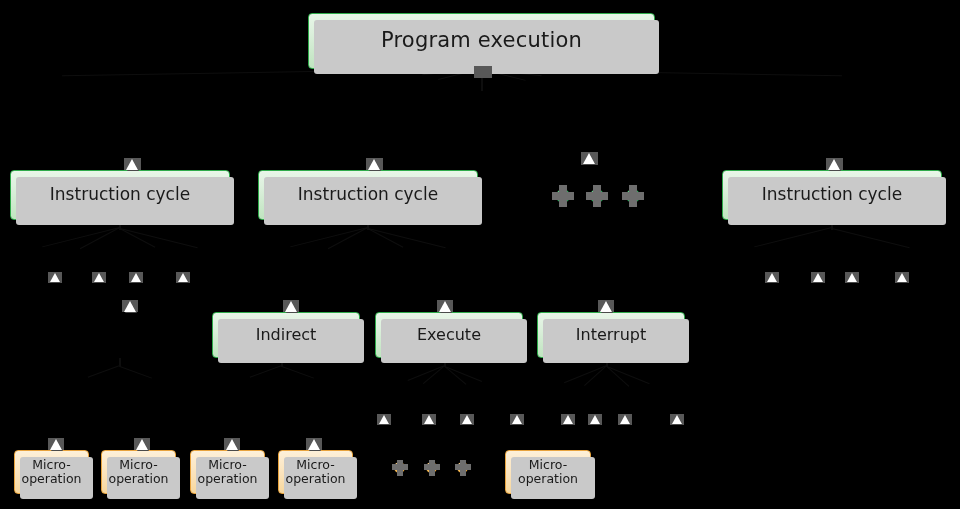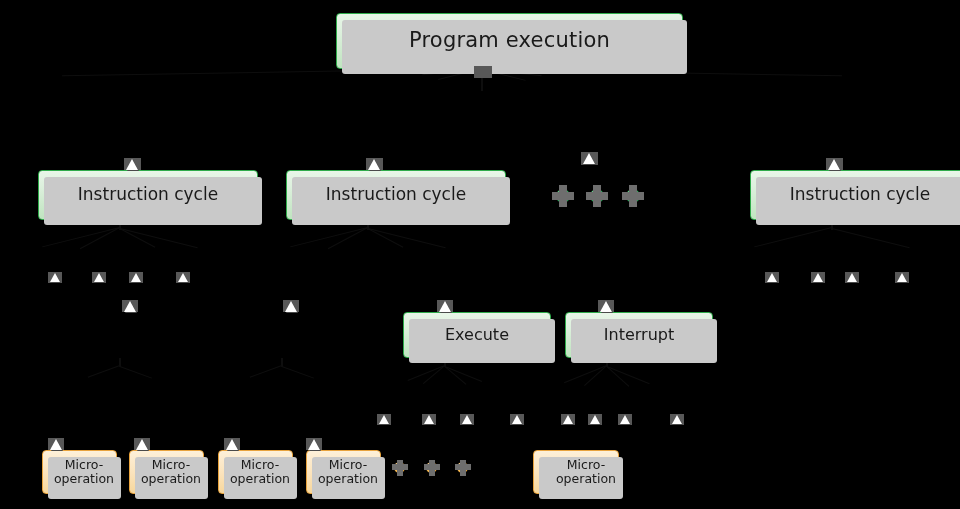--- a/index.html
+++ b/index.html
@@ -25,21 +25,20 @@
     position: absolute;
     box-sizing: border-box;
     display: flex;
     align-items: center;
     justify-content: center;
     text-align: center;
     color: #1a1a1a;
     line-height: 1.12;
     border-radius: 4px;
     z-index: 5;
-    margin-left: 28px;
   }
   .node .shadow {
     position: absolute;
     left: 5px;
     top: 6px;
     right: -5px;
     bottom: -6px;
     background: #c9c9c9;
     border-radius: 3px;
     z-index: -1;
@@ -52,21 +51,21 @@
   }
   
   .tan {
     border: 1.5px solid #e8a33d;
     background: linear-gradient(to bottom, #fdf0d9 0%, #fbe3bb 55%, #f7d79c 100%);
   }
 
   .title-node { font-size: 21px; letter-spacing: .2px; }
   .cycle-node { font-size: 17px; }
   .phase-node { font-size: 16px; }
-  .micro-node { font-size: 12.5px; padding: 12px 2px; justify-content: flex-end; }
+  .micro-node { font-size: 12.5px; padding: 12px 2px; }
 
   
   .line {
     position: absolute;
     background: #0e0e0e;
     z-index: 2;
   }
   .diag {
     position: absolute;
     height: 0;
@@ -225,20 +224,24 @@
   <div class="arrow-box" style="left:283px; top:300px; width:16px; height:12px;"></div>
   <div class="arrow-up" style="left:285px; top:301px;"></div>
 
   <div class="arrow-box" style="left:437px; top:300px; width:16px; height:12px;"></div>
   <div class="arrow-up" style="left:439px; top:301px;"></div>
 
   <div class="arrow-box" style="left:598px; top:300px; width:16px; height:12px;"></div>
   <div class="arrow-up" style="left:600px; top:301px;"></div>
 
 
+  <div class="node green phase-node" style="left:212px; top:312px; width:148px; height:46px;">
+    <div class="shadow"></div>
+    <span>Indirect</span>
+  </div>
 
   <div class="node green phase-node" style="left:375px; top:312px; width:148px; height:46px;">
     <div class="shadow"></div>
     <span>Execute</span>
   </div>
 
   <div class="node green phase-node" style="left:537px; top:312px; width:148px; height:46px;">
     <div class="shadow"></div>
     <span>Interrupt</span>
   </div>

